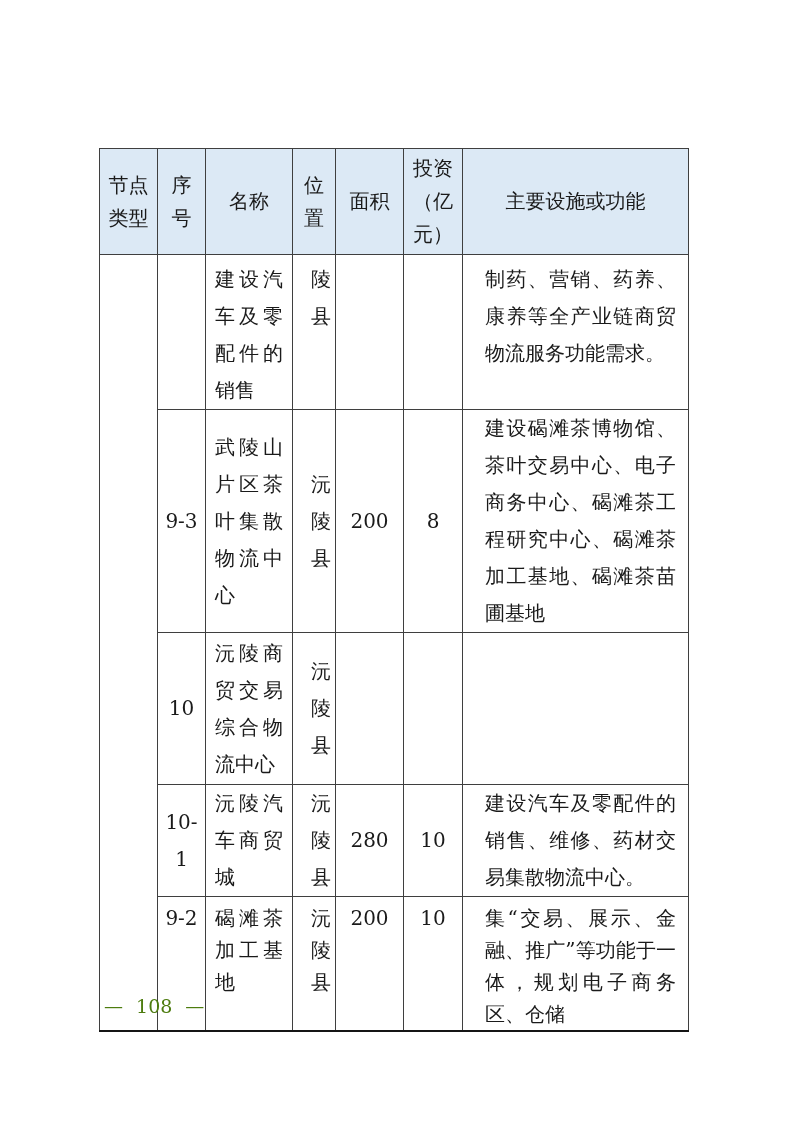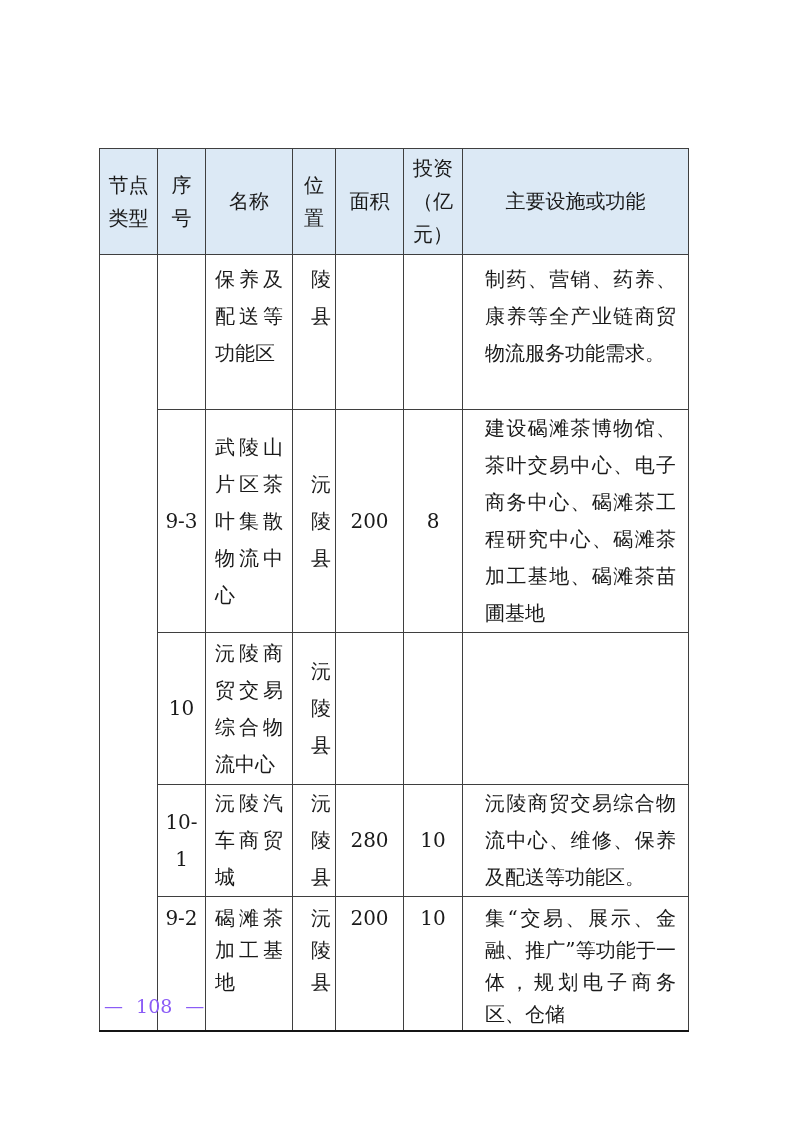--- a/index.html
+++ b/index.html
@@ -57,21 +57,21 @@
   col.c-loc{width:43px;}
   col.c-area{width:68px;}
   col.c-invest{width:59px;}
   col.c-fac{width:226px;}
   .page-number{
     position:absolute;
     left:104px;top:994px;
     font-size:19px;
     line-height:24px;
     word-spacing:7px;
-    color:#8b5cf6;
+    color:#4d7c0f;
   }
 </style>
 </head>
 <body>
 
 <div class="page">
 
   <table class="doc-table">
     <colgroup>
       <col class="c-nodetype">
@@ -94,21 +94,21 @@
         <th>面积</th>
         <th>投资
 （亿
 元）</th>
         <th>主要设施或功能</th>
       </tr>
 
       <tr class="row-1">
         <td rowspan="5"></td>
         <td class="cell-seq"></td>
-        <td class="cell-name">保养及配送等功能区</td>
+        <td class="cell-name">建设汽车及零配件的销售</td>
         <td class="cell-loc">陵县</td>
         <td></td>
         <td></td>
         <td class="cell-fac">制药、营销、药养、康养等全产业链商贸物流服务功能需求。</td>
       </tr>
 
       <tr class="row-2">
         <td class="cell-seq">9-3</td>
         <td class="cell-name">武陵山片区茶叶集散物流中心</td>
         <td class="cell-loc">沅陵县</td>
@@ -125,21 +125,21 @@
         <td></td>
         <td class="cell-fac"></td>
       </tr>
 
       <tr class="row-4">
         <td class="cell-seq">10-1</td>
         <td class="cell-name">沅陵汽车商贸城</td>
         <td class="cell-loc">沅陵县</td>
         <td>280</td>
         <td>10</td>
-        <td class="cell-fac">沅陵商贸交易综合物流中心、维修、保养及配送等功能区。</td>
+        <td class="cell-fac">建设汽车及零配件的销售、维修、药材交易集散物流中心。</td>
       </tr>
 
       <tr class="row-5">
         <td class="cell-seq">9-2</td>
         <td class="cell-name">碣滩茶加工基地</td>
         <td class="cell-loc">沅陵县</td>
         <td>200</td>
         <td>10</td>
         <td class="cell-fac">集“交易、展示、金融、推广”等功能于一体，规划电子商务区、仓储</td>
       </tr>

